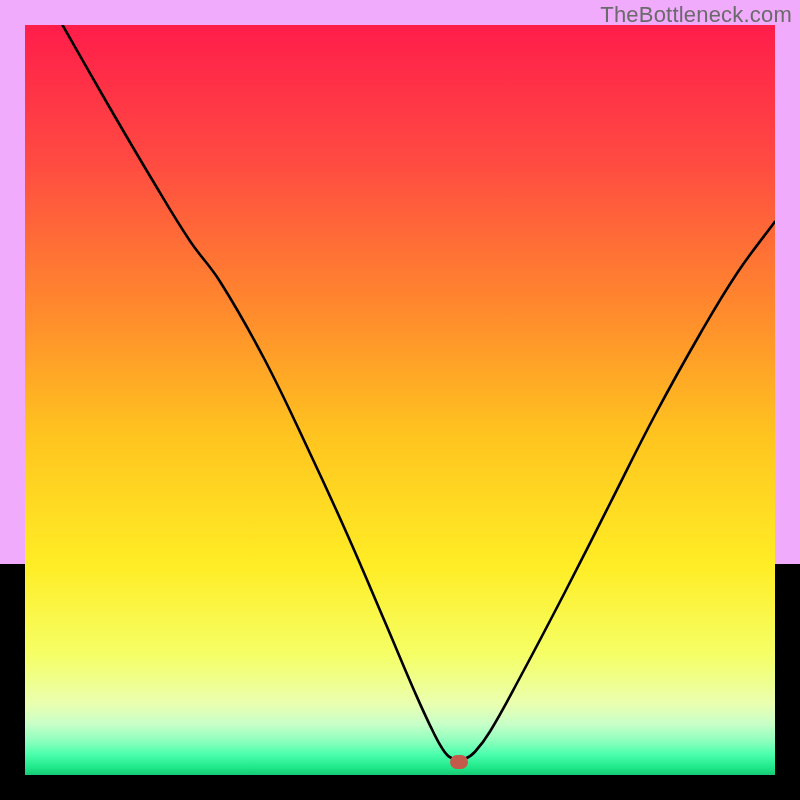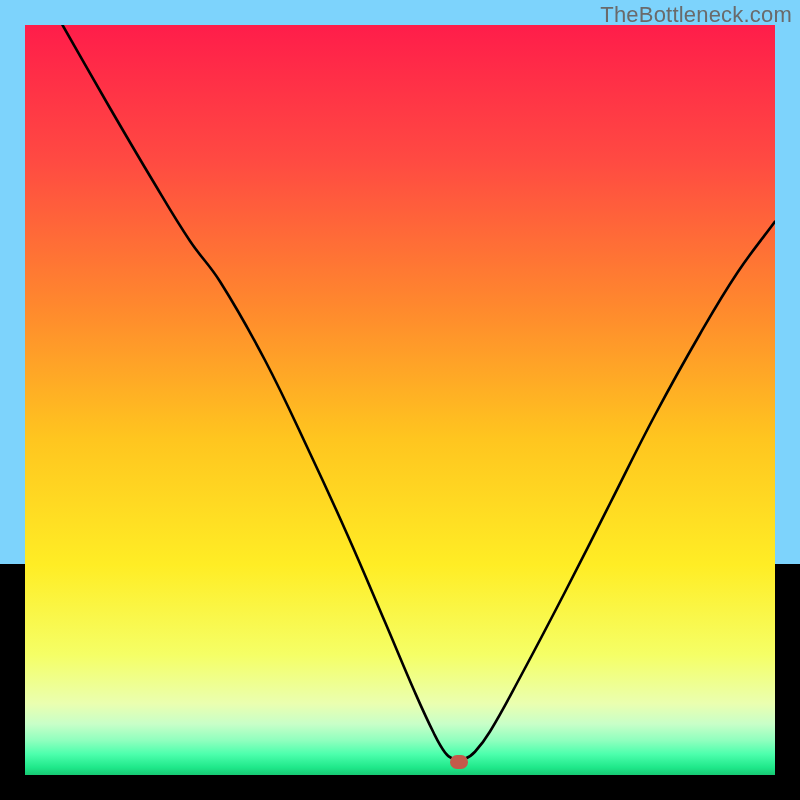--- a/index.html
+++ b/index.html
@@ -9,21 +9,21 @@
     height: 800px;
     background: #000;
     overflow: hidden;
   }
   .frame {
     position: absolute;
     left: 0;
     top: 0;
     width: 800px;
     height: 564px;
-    background: #7dd3fc;
+    background: #f0abfc;
   }
   .plot {
     position: absolute;
     left: 25px;
     top: 25px;
     width: 750px;
     height: 750px;
     overflow: hidden;
   }
   .gradient {

